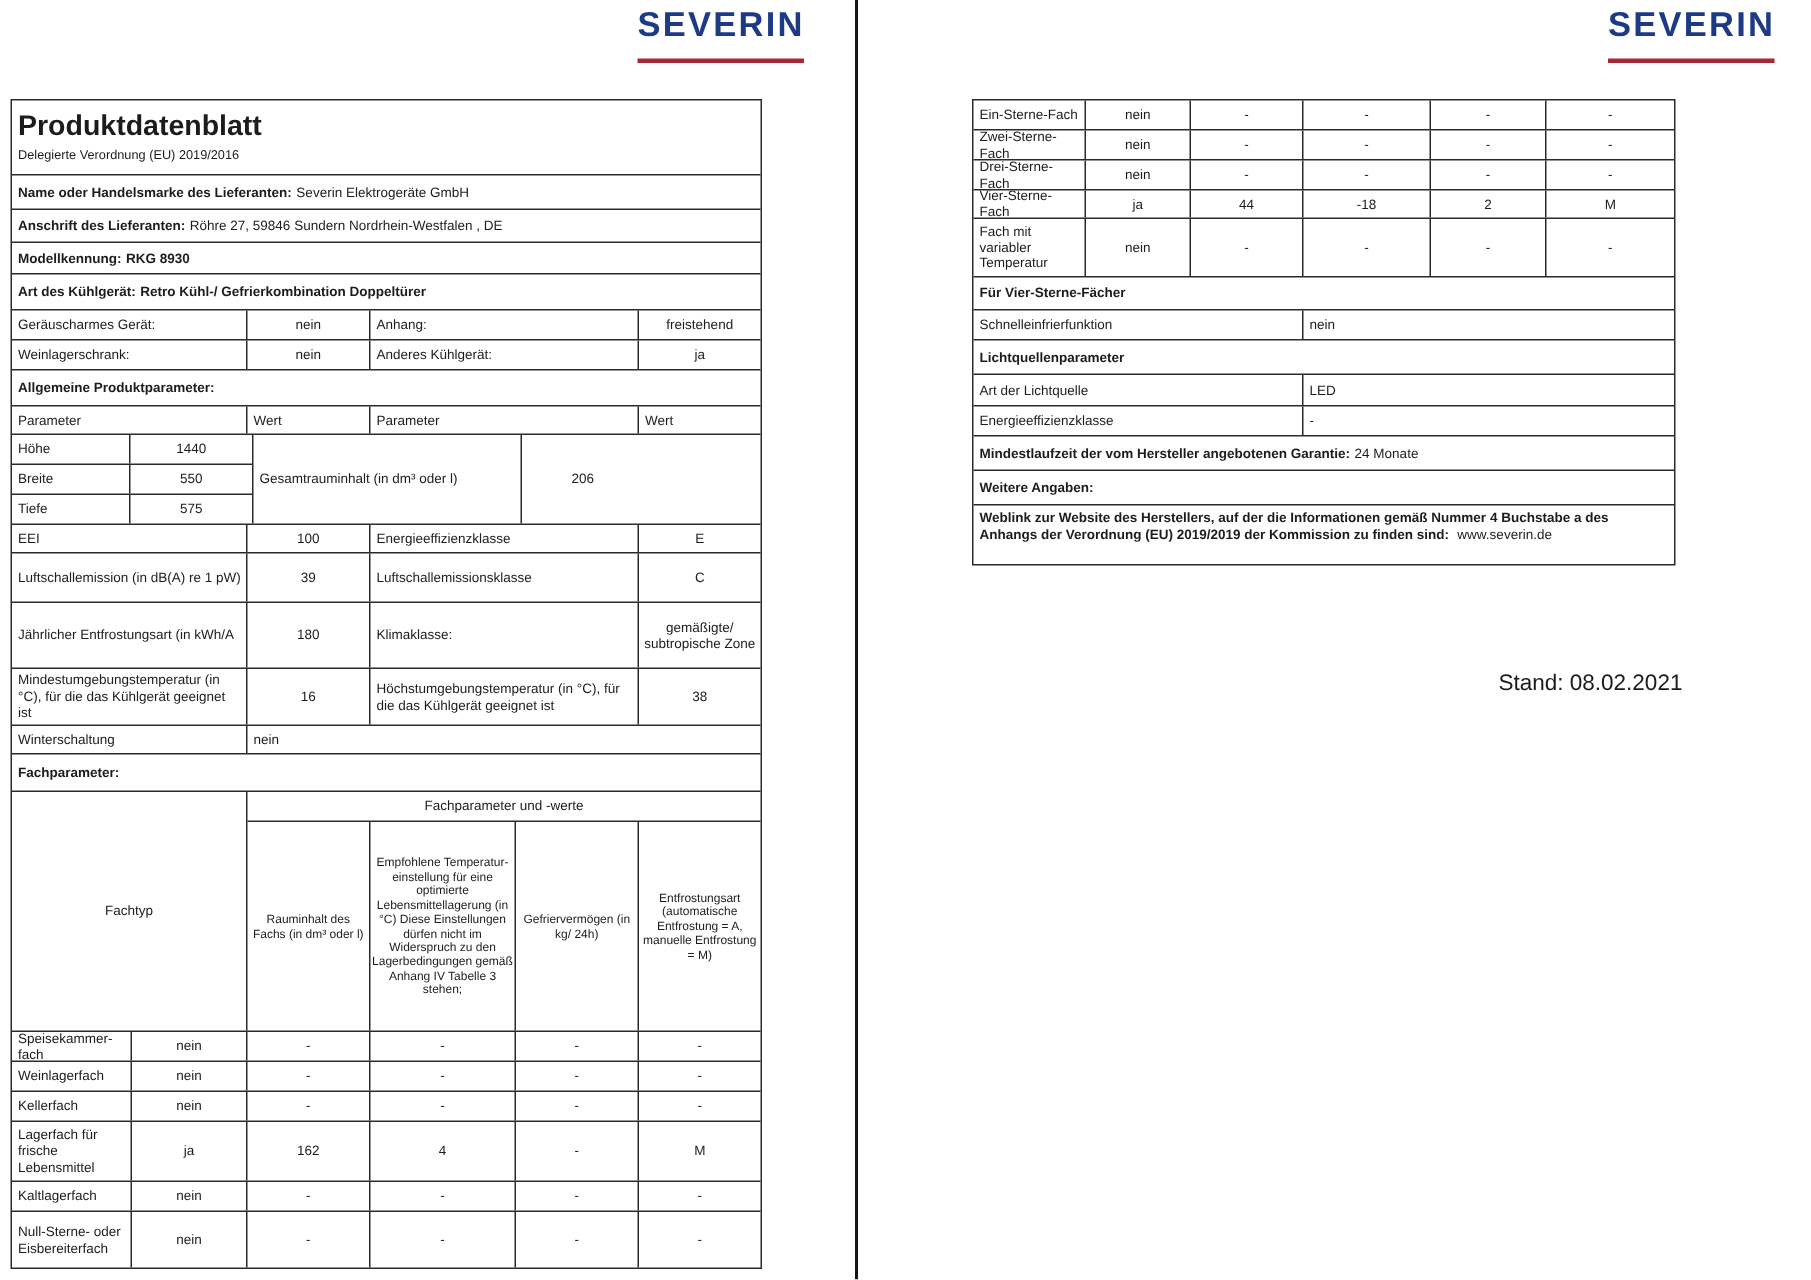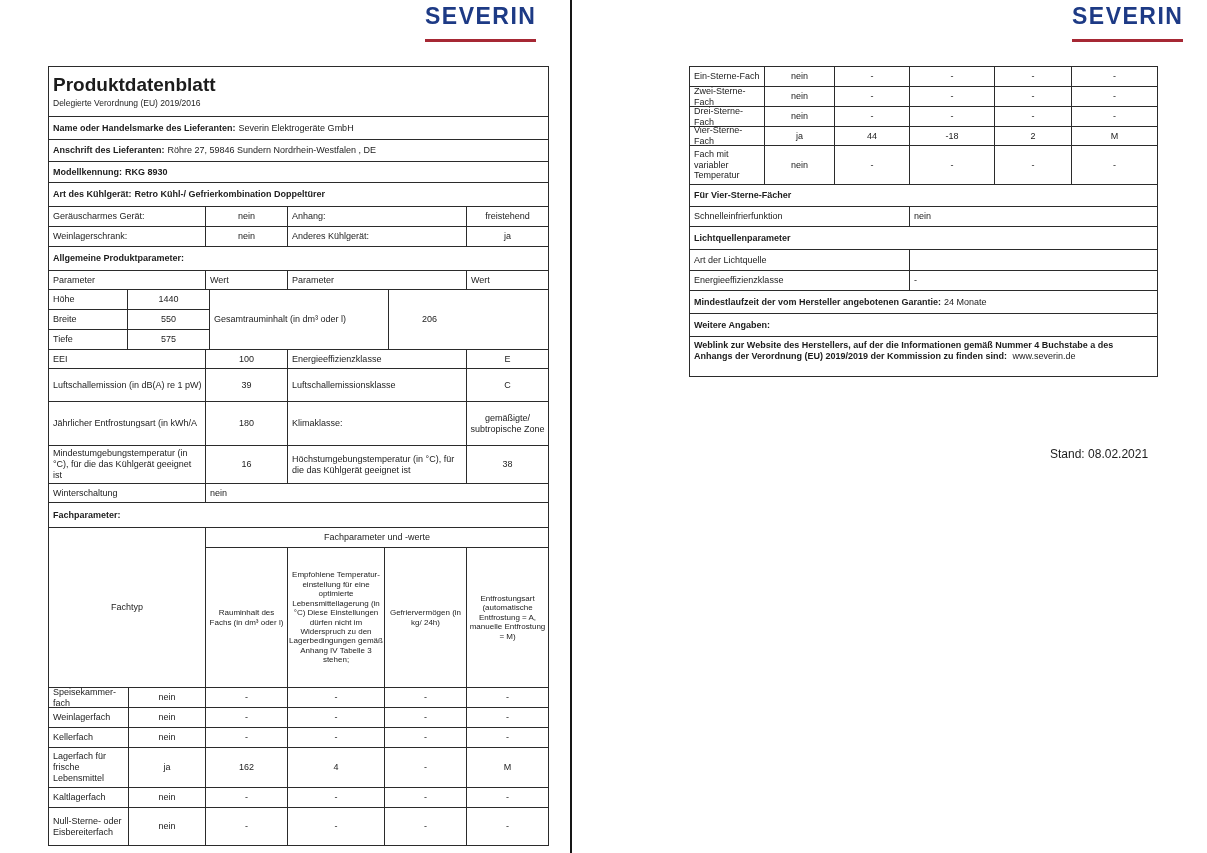--- a/index.html
+++ b/index.html
@@ -10,21 +10,21 @@
   }
   .logo { position:absolute; top:5px; }
   #logo-left { left:425px; }
   #logo-right { left:1072px; }
   .logo-inner {
     display:inline-block; font-weight:bold; font-size:23px; letter-spacing:1.5px;
     color:#1d3a85; border-bottom:3px solid #a62834; padding-bottom:11px; line-height:1;
   }
   .divider { position:absolute; left:570px; top:0; width:2px; height:853px; background:#161616; }
 
-  .pagebox { position:absolute; border:1px solid #2b2b2b; box-sizing:border-box; background:#fff;margin-left:41px; }
+  .pagebox { position:absolute; border:1px solid #2b2b2b; box-sizing:border-box; background:#fff; }
   #box1 { left:7px;   top:66px; width:501px; }
   #box2 { left:648px; top:66px; width:469px; }
 
   .r { display:flex; border-bottom:1px solid #2b2b2b; box-sizing:border-box; align-items:stretch; }
   .r.last { border-bottom:none; }
   .cell { box-sizing:border-box; border-right:1px solid #2b2b2b; display:flex; align-items:center; overflow:hidden; }
   .cell.end { border-right:none; }
   .full { flex:1; border-right:none; padding:2px 4px; }
   .pl  { padding:2px 3px 2px 4px; }
   .ctr { justify-content:center; text-align:center; padding:1px; }
@@ -41,21 +41,21 @@
   .sub-n { width:79px; border-right:1px solid #2b2b2b; box-sizing:border-box; display:flex; align-items:center; padding-left:4px; }
   .sub-v { flex:1; display:flex; align-items:center; justify-content:center; }
   .colwrap { display:flex; flex-direction:column; box-sizing:border-box; }
   .grouphead { display:flex; align-items:center; justify-content:center; border-bottom:1px solid #2b2b2b; box-sizing:border-box; }
   .smallh { font-size:8px; line-height:1.18; }
 
   .titlecell { flex-direction:column; align-items:flex-start; justify-content:center; }
   .doc-title { font-size:19px; font-weight:bold; line-height:1.05; }
   .doc-sub { font-size:8.5px; margin-top:3px; }
 
-  .stand { position:absolute; left:1050px; top:447px; font-size:12px; }
+  .stand { position:absolute; left:999px; top:447px; font-size:15px; }
 </style>
 </head>
 <body>
 
 <div class="logo" id="logo-left">
   <span class="logo-inner">SEVERIN</span>
 </div>
 <div class="logo" id="logo-right">
   <span class="logo-inner">SEVERIN</span>
 </div>
@@ -297,20 +297,21 @@
   </div>
 
   <div class="r" style="height:23px">
     <div class="cell full">
       <span class="b">Lichtquellenparameter</span>
     </div>
   </div>
 
   <div class="r" style="height:21px">
     <div class="cell x220 pl">Art der Lichtquelle</div>
+    <div class="cell x247 pl end">LED</div>
   </div>
   <div class="r" style="height:20px">
     <div class="cell x220 pl">Energieeffizienzklasse</div>
     <div class="cell x247 pl end">-</div>
   </div>
 
   <div class="r" style="height:23px">
     <div class="cell full">
       <span class="b">Mindestlaufzeit der vom Hersteller angebotenen Garantie:</span>
       <span class="gap">24 Monate</span>

